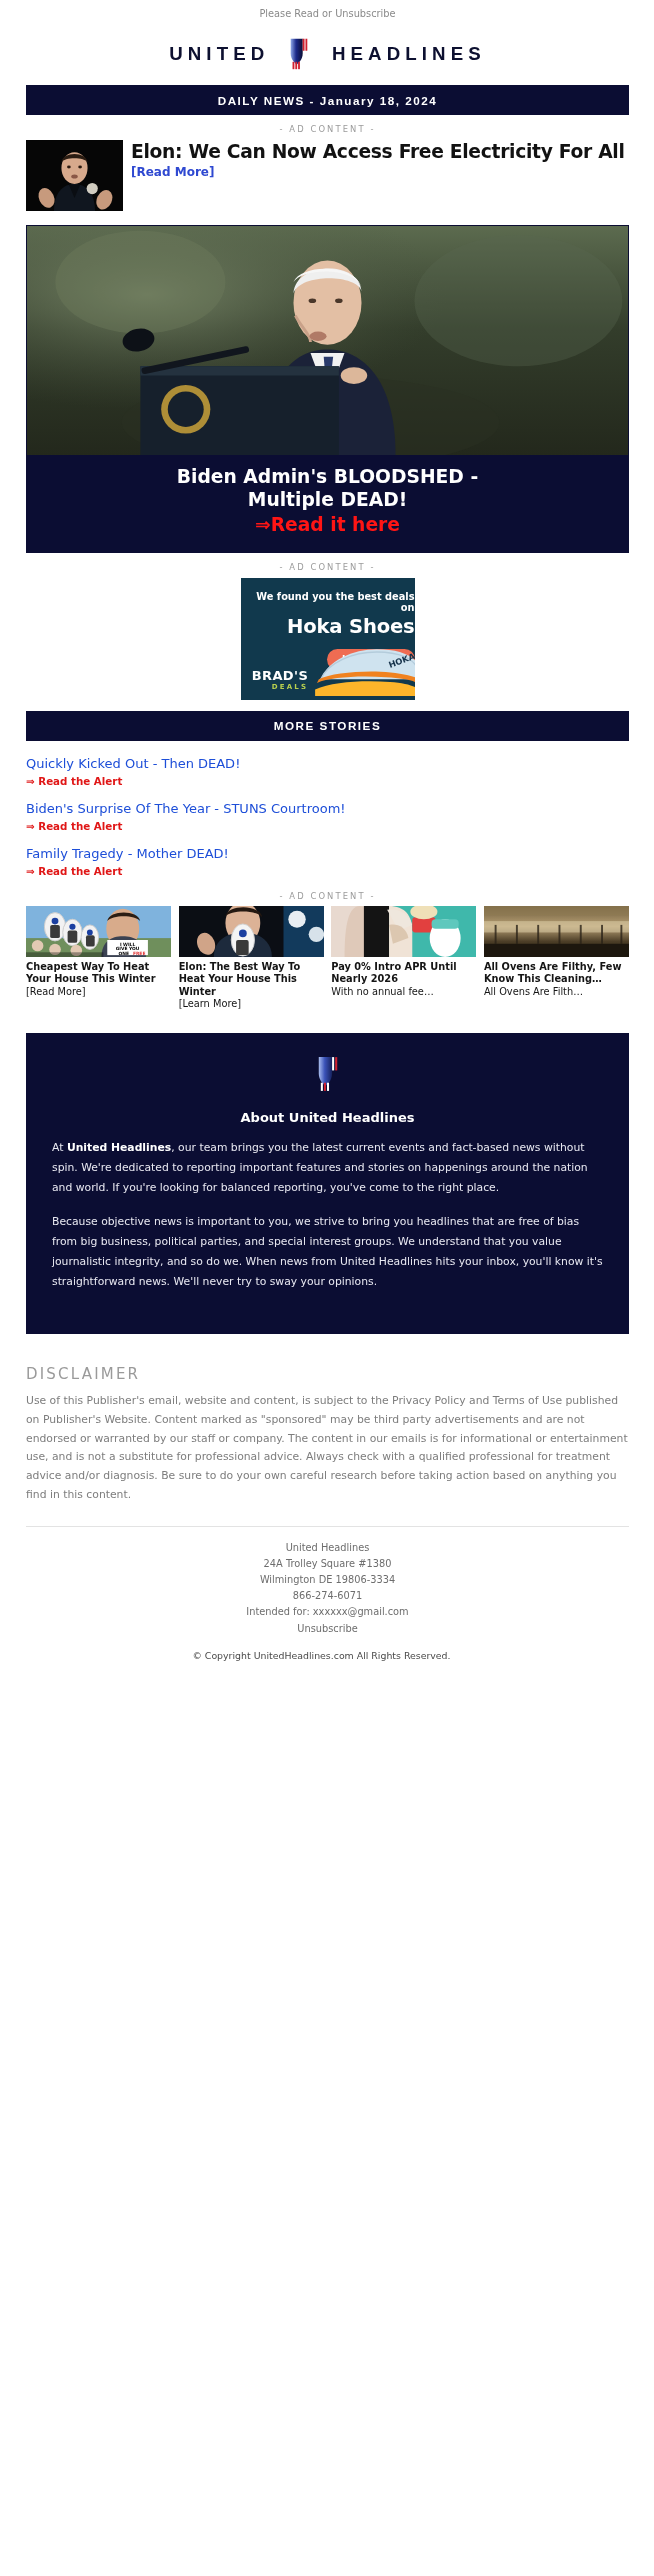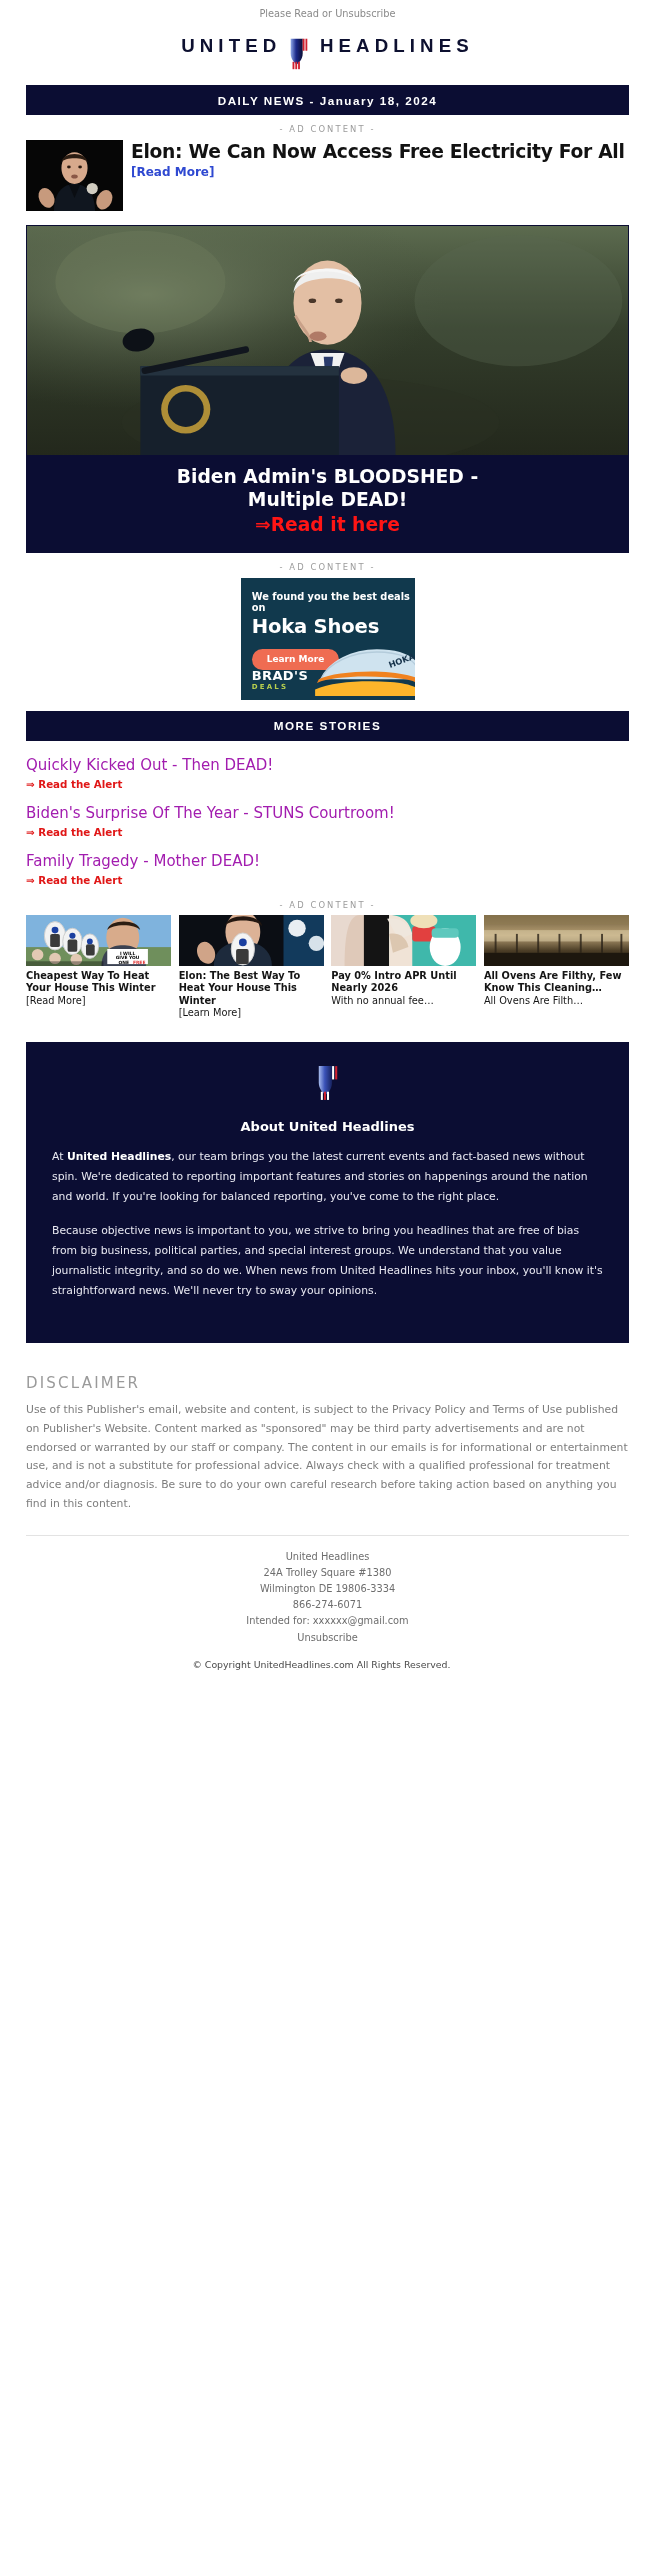--- a/index.html
+++ b/index.html
@@ -17,23 +17,23 @@
     font-family: "DejaVu Sans", sans-serif;
   }
 
   
   .logo-wrap {
     text-align: center;
     padding: 13px 0 13px 0;
   }
   .logo-inner {
     display: inline-flex;
-    align-items: flex-start;
+    align-items: center;
     justify-content: center;
-    gap: 4px;
+    gap: 16px;
   }
   .logo-word {
     font-size: 18.7px;
     letter-spacing: 5.1px;
     font-weight: 700;
     color: #0d1030;
     font-family: "Liberation Sans", sans-serif;
   }
   .logo-mark {
     position: relative;
@@ -137,21 +137,21 @@
 
   
   .hoka-wrap { text-align: center; }
   .hoka {
     width: 174px;
     height: 122px;
     margin: 0 auto;
     background: #11394d;
     position: relative;
     overflow: hidden;
-    text-align: left;
+    text-align: right;
   }
   .hoka-l1 {
     color: #fff;
     font-size: 9.8px;
     font-weight: 700;
     padding: 13px 0 0 11.2px;
     font-family: "DejaVu Sans", sans-serif;
   }
   .hoka-l2 {
     color: #fff;
@@ -191,23 +191,23 @@
     right: -5.6px;
     bottom: 3.7px;
     width: 105px;
     height: 58px;
   }
 
   
   .stories { margin: 0 26px; padding-top: 5.6px; }
   .story { padding: 9.4px 0 3.7px 0; }
   .story-title {
-    font-size: 15px;
+    font-size: 13px;
     font-weight: 400;
-    color: #a21caf;
+    color: #1d4ed8;
     font-family: "DejaVu Sans", sans-serif;
   }
   .story-link {
     display: inline-block;
     color: #e01616;
     font-size: 10.3px;
     font-weight: 700;
     margin-top: 2.8px;
     text-decoration: none;
     font-family: "DejaVu Sans", sans-serif;

